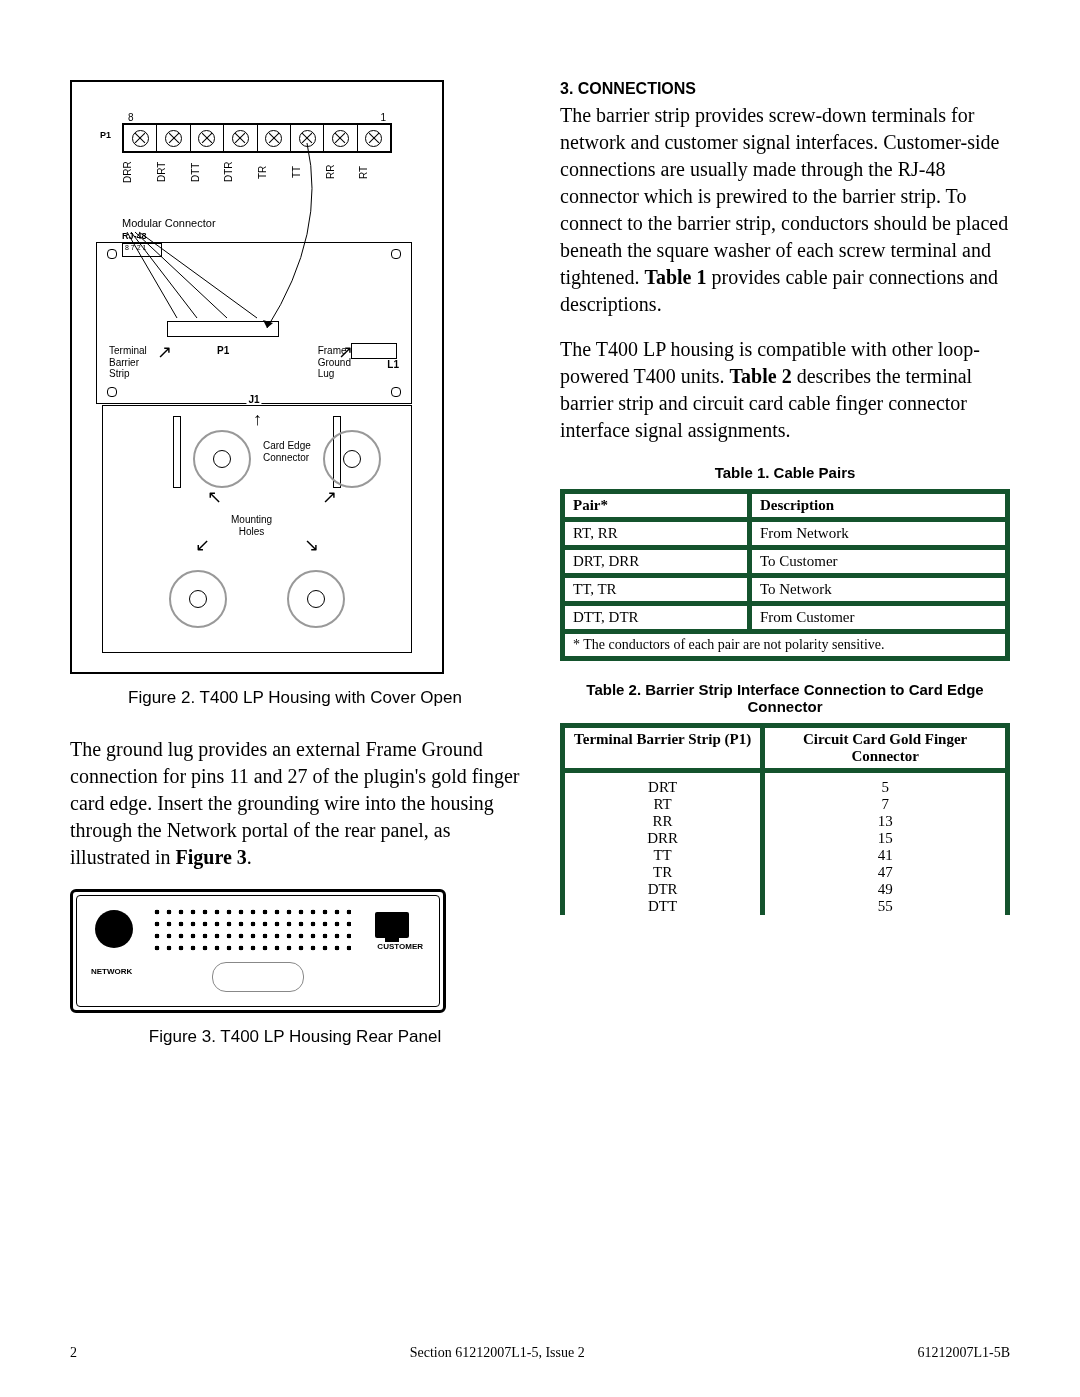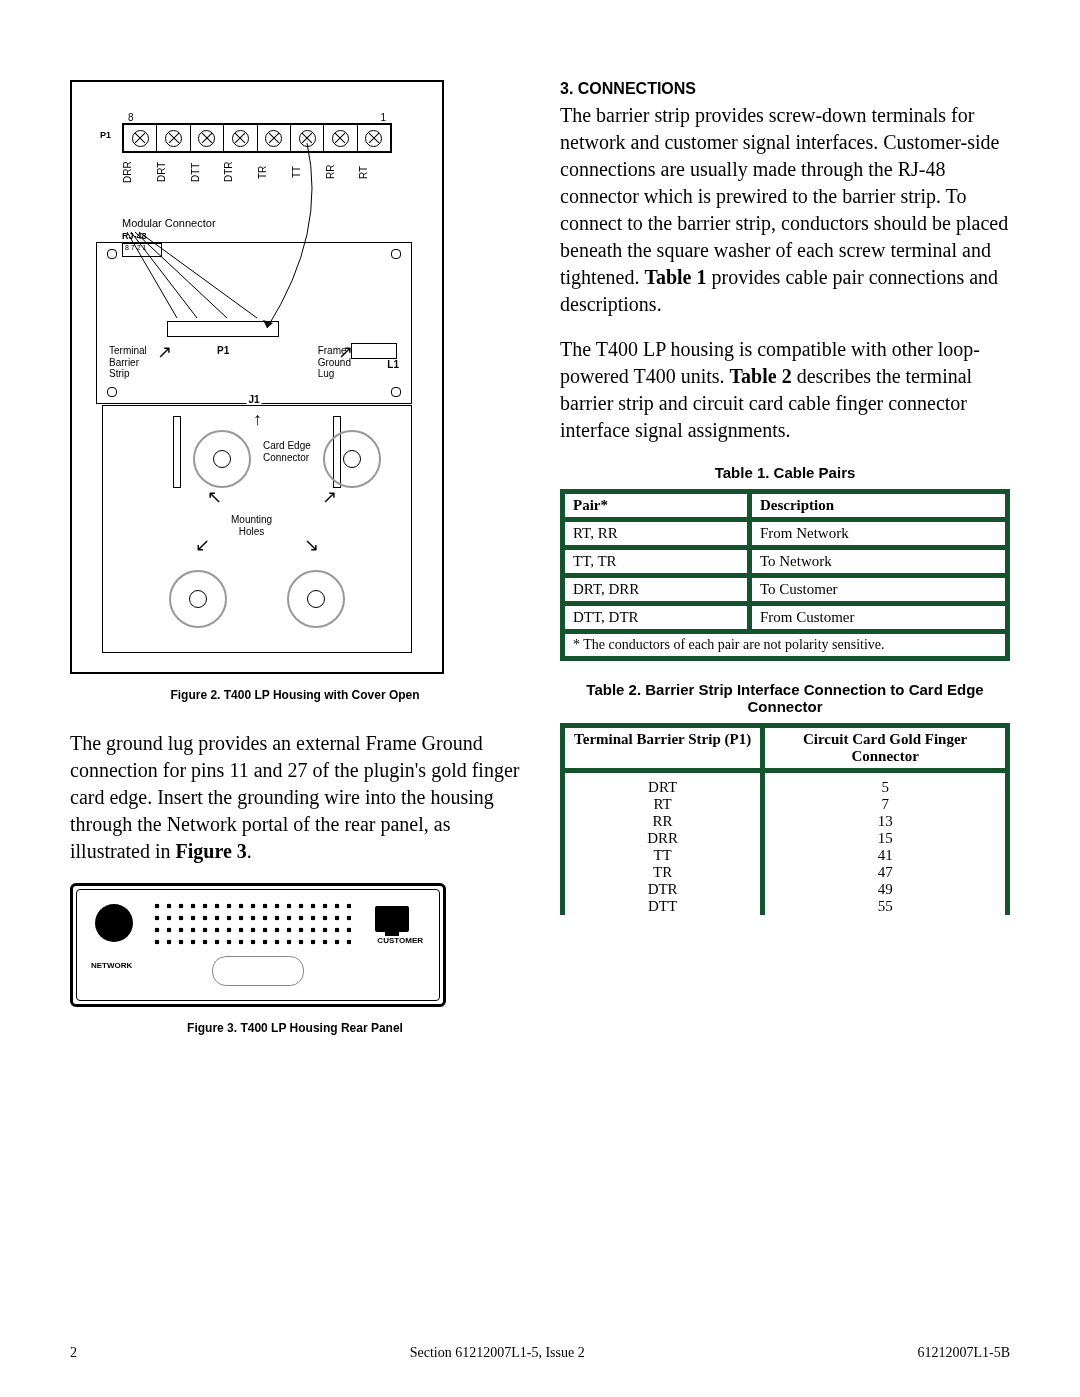--- a/index.html
+++ b/index.html
@@ -28,22 +28,22 @@
   }
   .figure-box {
     border: 2px solid #000;
     width: 370px;
     height: 590px;
     position: relative;
     background: #fff;
   }
   .fig-caption {
     font-family: Arial, Helvetica, sans-serif;
-    font-weight: bold;
-    font-size: 12px;
+    font-weight: normal;
+    font-size: 17px;
     text-align: center;
     margin: 14px 0 28px 0;
   }
   .para {
     font-size: 20px;
     line-height: 1.35;
     margin: 0 0 18px 0;
     text-align: left;
   }
   .section-head {
@@ -423,26 +423,26 @@
             <th style="width:42%">Pair*</th>
             <th>Description</th>
           </tr>
         </thead>
         <tbody class="t1-body">
           <tr>
               <td>RT, RR</td>
               <td>From Network</td>
             </tr>
           <tr>
+              <td>DRT, DRR</td>
+              <td>To Customer</td>
+            </tr>
+          <tr>
               <td>TT, TR</td>
               <td>To Network</td>
-            </tr>
-          <tr>
-              <td>DRT, DRR</td>
-              <td>To Customer</td>
             </tr>
           <tr class="last">
               <td>DTT, DTR</td>
               <td>From Customer</td>
             </tr>
           <tr class="footnote-row">
               <td colspan="2">* The conductors of each pair are not polarity sensitive.</td>
             </tr>
         </tbody>
       </table>

